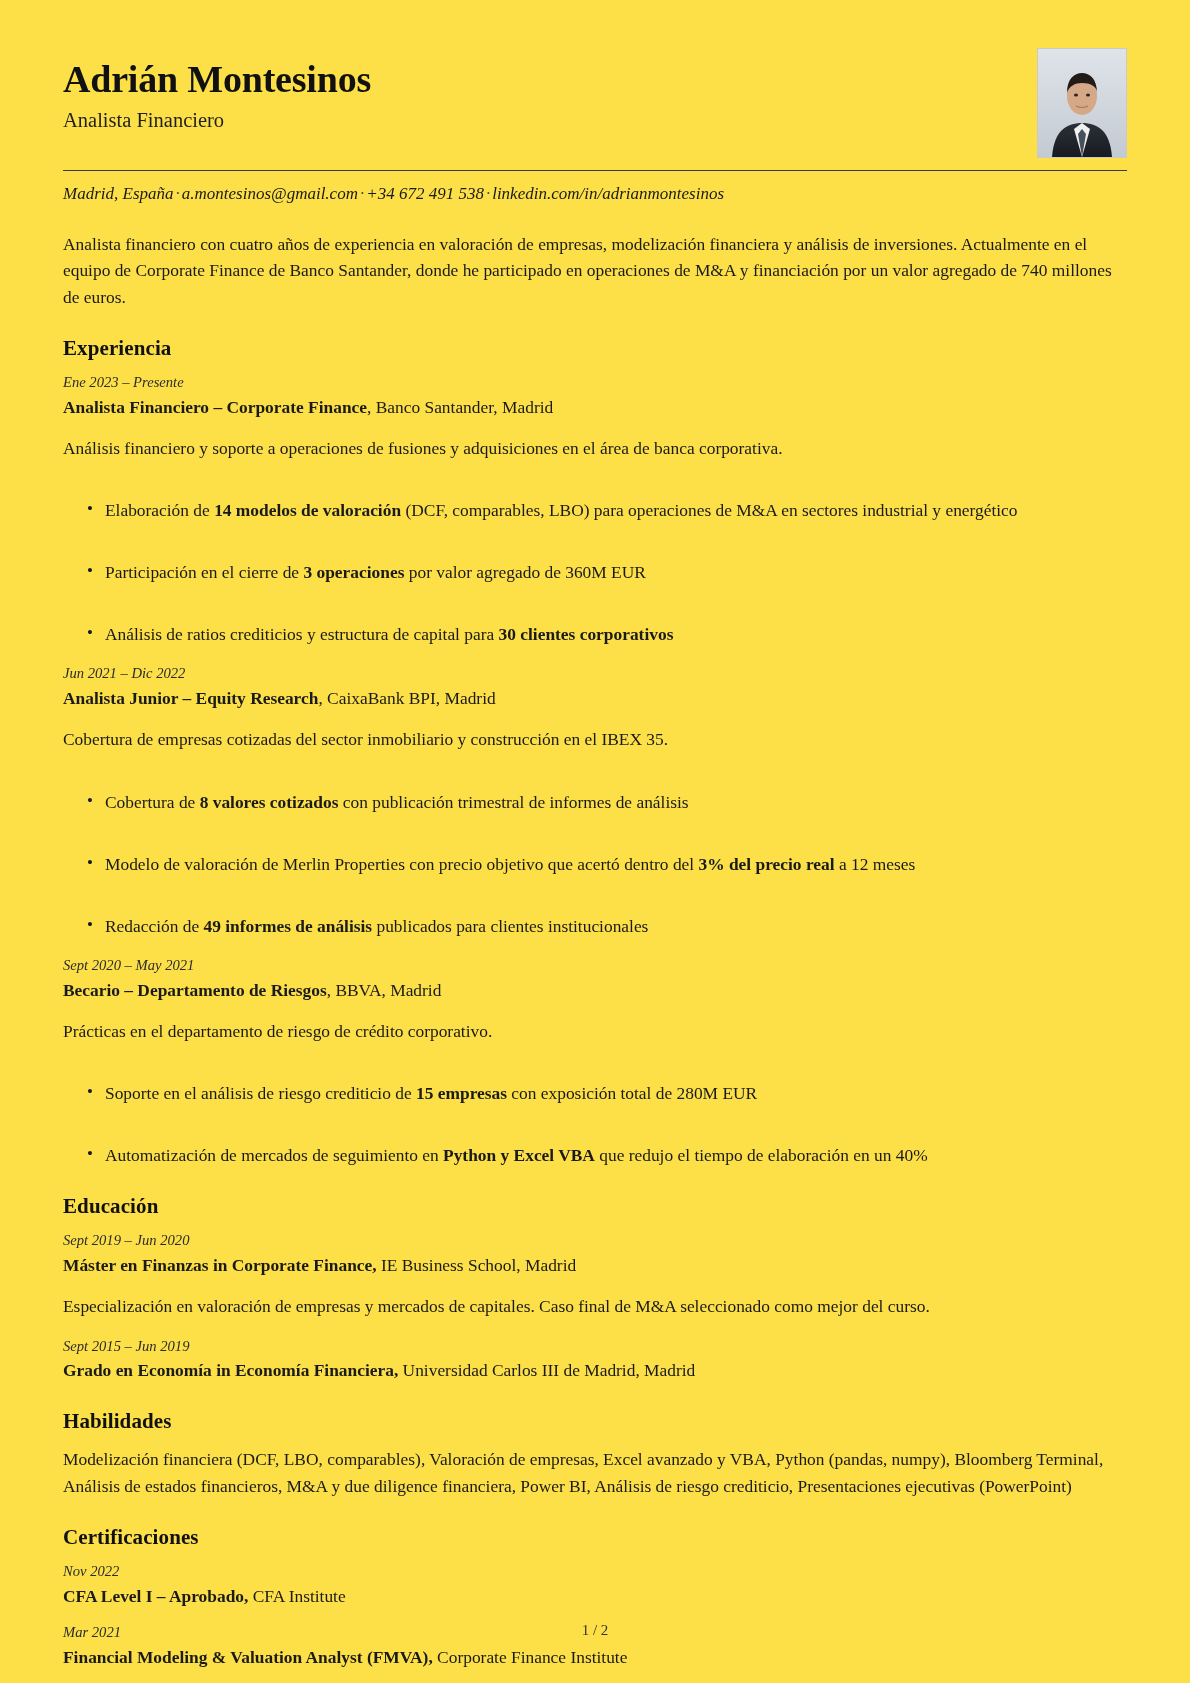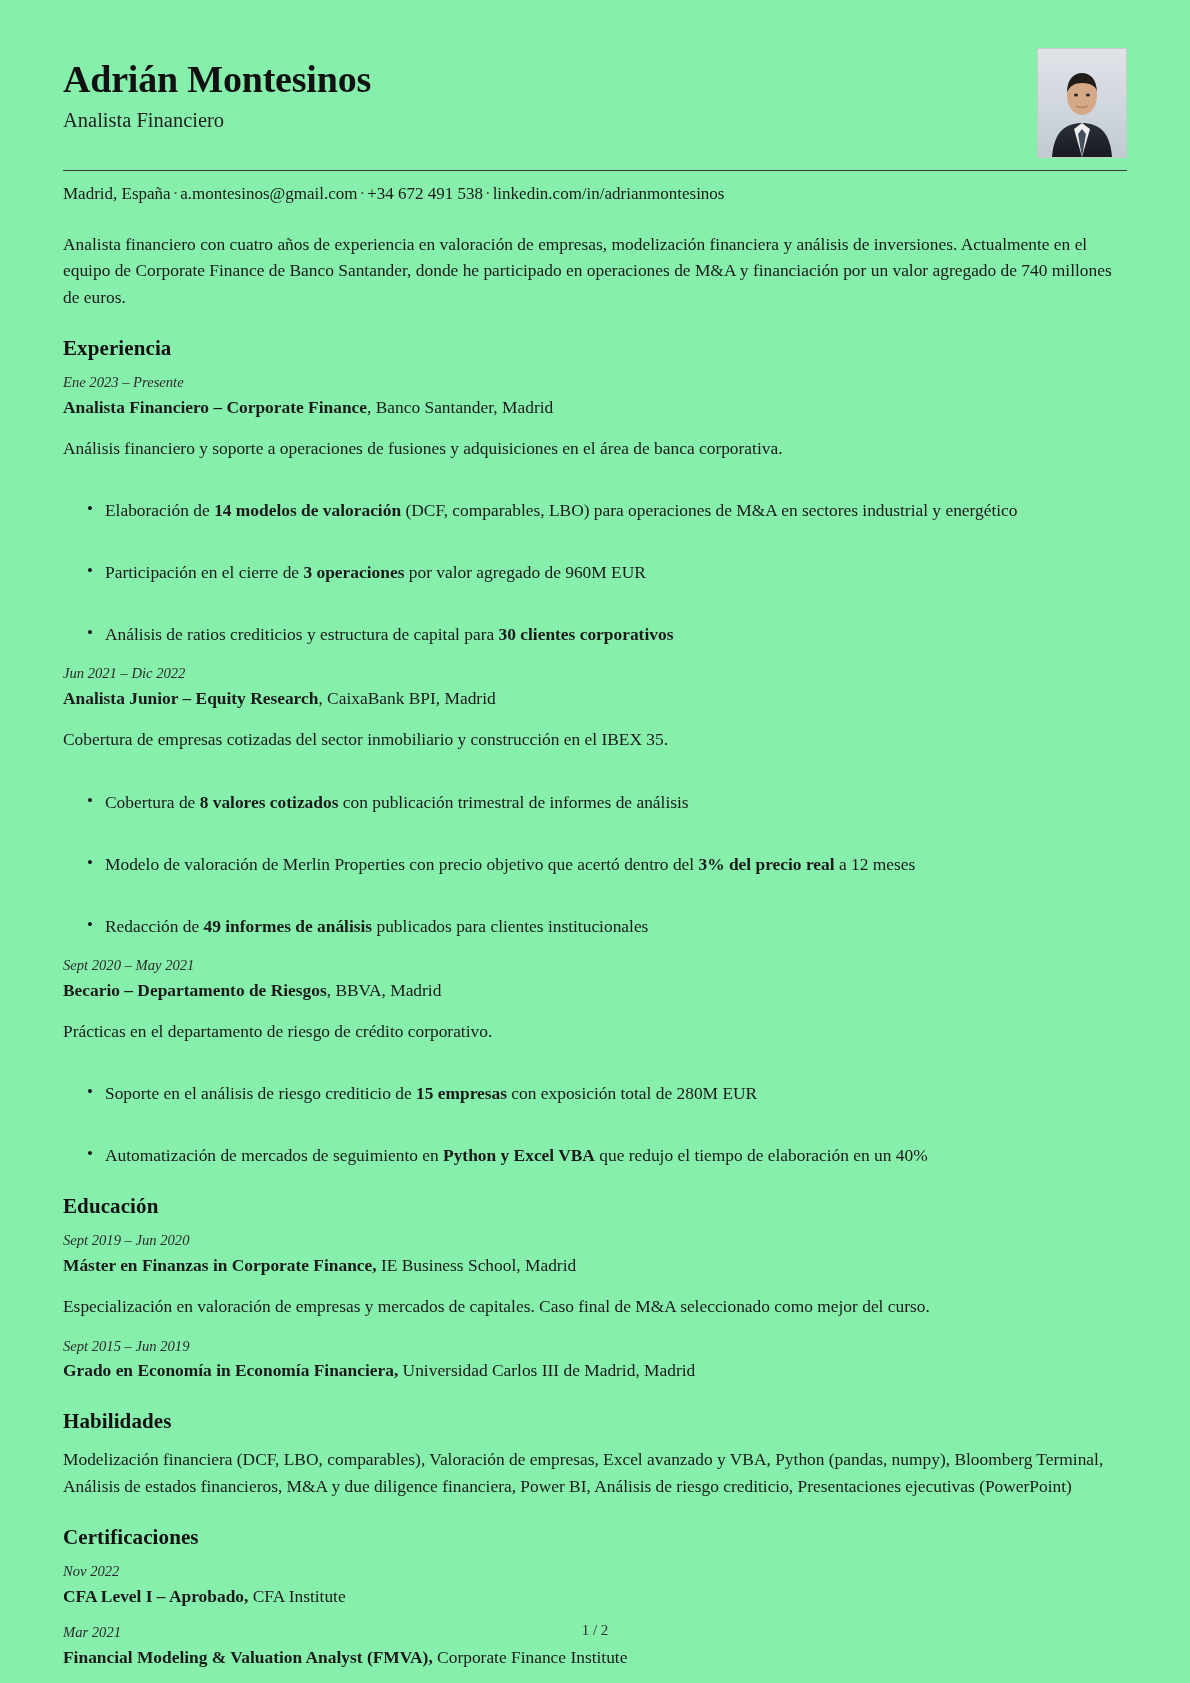--- a/index.html
+++ b/index.html
@@ -8,21 +8,21 @@
     background: #ffffff;
   }
   body {
     font-family: "Liberation Serif", "DejaVu Serif", serif;
     color: #1a1a1a;
   }
   .page {
     position: relative;
     width: 1190px;
     height: 1683px;
-    background: #86efac;
+    background: #fde047;
     box-sizing: border-box;
     padding: 48px 63px 0 63px;
     overflow: hidden;
   }
 
   
   .header {
     display: flex;
     align-items: flex-start;
     justify-content: space-between;
@@ -60,20 +60,21 @@
     border: 0;
     border-top: 1.3px solid #3a3a3a;
     margin: 12px 0 0 0;
   }
 
   .contact {
     font-size: 17px;
     line-height: 1.45;
     margin: 11px 0 0 0;
     color: #1a1a1a;
+    font-style: italic;
   }
   .contact .sep { padding: 0 2px; color: #4a4a4a; }
 
   .summary {
     font-size: 17.4px;
     line-height: 1.52;
     margin: 24px 0 0 0;
     text-align: left;
     color: #1a1a1a;
   }
@@ -198,21 +199,21 @@
 
   <div class="section">
     <h2 class="section-title">Experiencia</h2>
 
     <div class="entry">
       <div class="entry-date">Ene 2023 – Presente</div>
       <div class="entry-head"><b>Analista Financiero – Corporate Finance</b><span>, Banco Santander, Madrid</span></div>
       <div class="entry-desc">Análisis financiero y soporte a operaciones de fusiones y adquisiciones en el área de banca corporativa.</div>
       <ul class="bullets">
         <li><span>Elaboración de </span><b>14 modelos de valoración</b><span> (DCF, comparables, LBO) para operaciones de M&amp;A en sectores industrial y energético</span></li>
-        <li><span>Participación en el cierre de </span><b>3 operaciones</b><span> por valor agregado de 960M EUR</span></li>
+        <li><span>Participación en el cierre de </span><b>3 operaciones</b><span> por valor agregado de 360M EUR</span></li>
         <li><span>Análisis de ratios crediticios y estructura de capital para </span><b>30 clientes corporativos</b><span></span></li>
       </ul>
     </div>
 
     <div class="entry">
       <div class="entry-date">Jun 2021 – Dic 2022</div>
       <div class="entry-head"><b>Analista Junior – Equity Research</b><span>, CaixaBank BPI, Madrid</span></div>
       <div class="entry-desc">Cobertura de empresas cotizadas del sector inmobiliario y construcción en el IBEX 35.</div>
       <ul class="bullets">
         <li><span>Cobertura de </span><b>8 valores cotizados</b><span> con publicación trimestral de informes de análisis</span></li>

